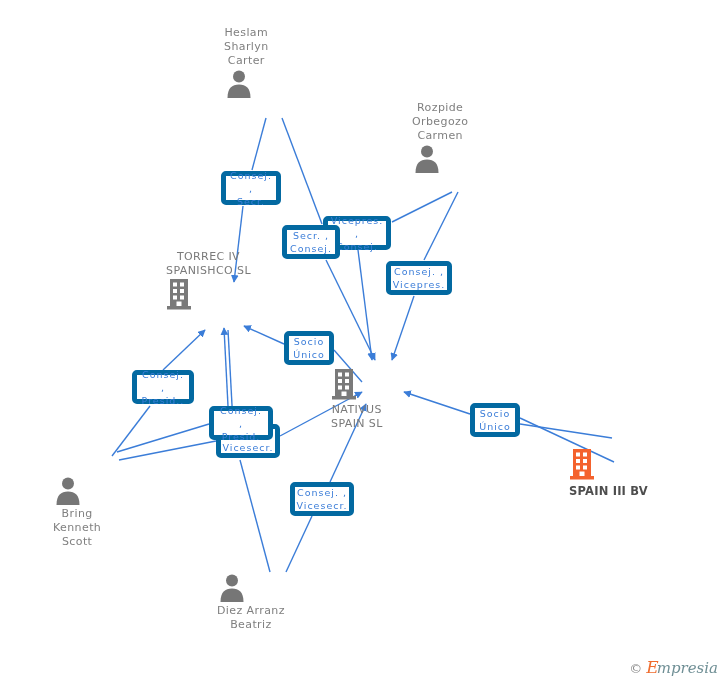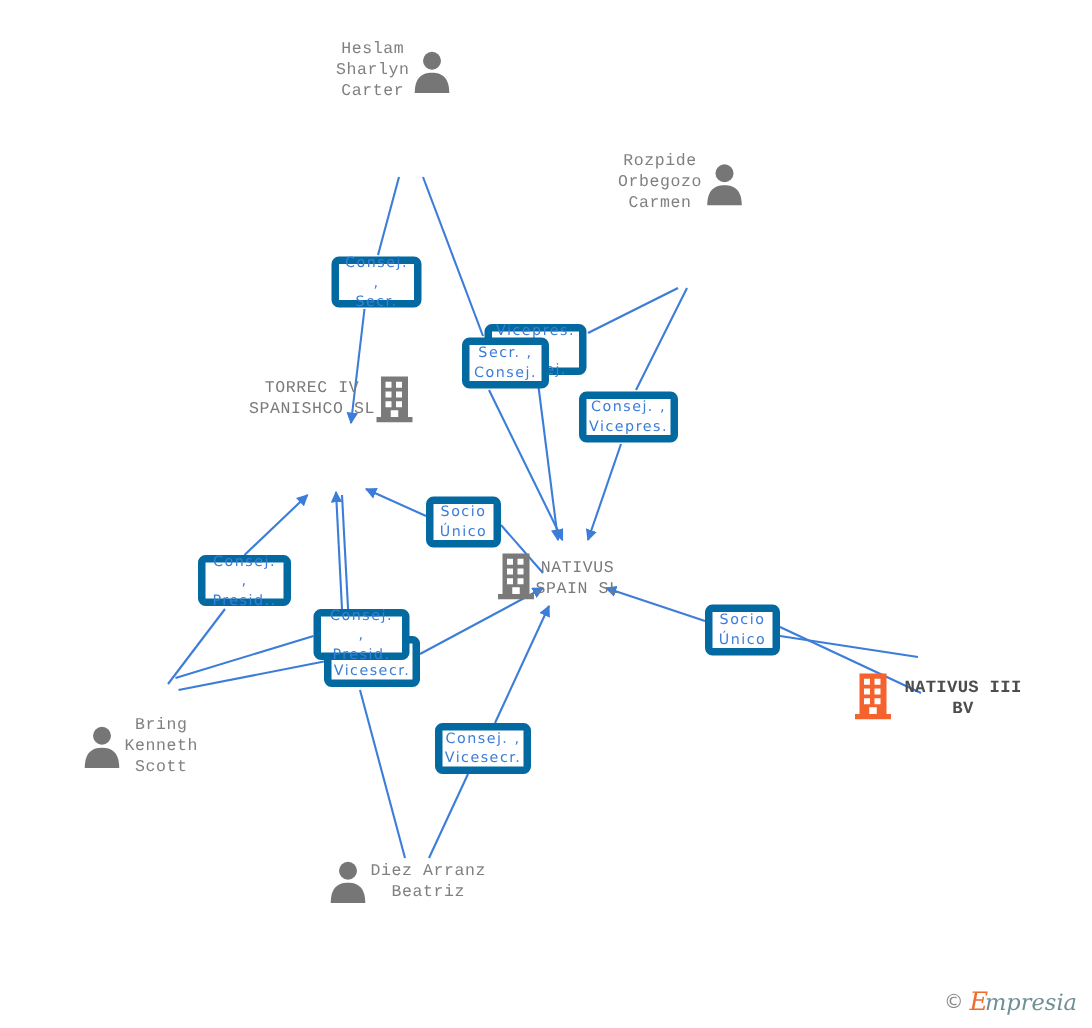--- a/index.html
+++ b/index.html
@@ -26,23 +26,23 @@
     position: absolute;
     left: 0;
     top: 0;
     width: 728px;
     height: 685px;
     pointer-events: none;
   }
   .node {
     position: absolute;
     display: flex;
-    align-items: center;
+    flex-direction: column;
+    align-items: flex-start;
     cursor: pointer;
-    font-family: Liberation Mono, monospace;
   }
   .node-label {
     font-size: 11px;
     line-height: 14px;
     color: #808080;
     text-align: center;
     white-space: pre-line;
     letter-spacing: 0.4px;
   }
   .node-label.company {
@@ -226,21 +226,21 @@
           <rect x="7" y="4.5" width="4" height="4"></rect>
           <rect x="14" y="4.5" width="4" height="4"></rect>
           <rect x="7" y="11" width="4" height="4"></rect>
           <rect x="14" y="11" width="4" height="4"></rect>
           <rect x="7" y="17.5" width="4" height="4"></rect>
           <rect x="14" y="17.5" width="4" height="4"></rect>
           <rect x="10.5" y="23.5" width="5" height="4.5"></rect>
         </g>
       </svg>
     </div>
-    <div class="node-label highlight" style="margin-top:4px;">NATIVUS III BV</div>
+    <div class="node-label highlight" style="margin-top:4px;">SPAIN III BV</div>
   </div>
 
   <div class="node" style="left:53px; top:475px; width:100px;">
     <div class="icon-person">
       <svg width="30" height="30" viewBox="0 0 30 30">
         <circle cx="15" cy="8.5" r="6" fill="#767676"></circle>
         <path d="M 3.5 30 C 3.5 20 8 16.5 15 16.5 C 22 16.5 26.5 20 26.5 30 Z" fill="#767676"></path>
       </svg>
     </div>
     <div class="node-label" style="margin-top:2px;">Bring
@@ -258,21 +258,21 @@
     <div class="node-label" style="margin-top:2px;">Diez Arranz
 Beatriz</div>
   </div>
 
   <div class="rel-box" style="left:221px; top:171px; width:60px; height:34px; z-index:5;">Consej. ,
 Secr.</div>
 
   <div class="rel-box" style="left:323px; top:216px; width:68px; height:34px; z-index:6;">Vicepres. ,
 Consej.</div>
 
-  <div class="rel-box" style="left:308px; top:225px; width:58px; height:34px; z-index:7;">Secr. ,
+  <div class="rel-box" style="left:282px; top:225px; width:58px; height:34px; z-index:7;">Secr. ,
 Consej.</div>
 
   <div class="rel-box" style="left:386px; top:261px; width:66px; height:34px; z-index:5;">Consej. ,
 Vicepres.</div>
 
   <div class="rel-box" style="left:284px; top:331px; width:50px; height:34px; z-index:5;">Socio
 Único</div>
 
   <div class="rel-box" style="left:132px; top:370px; width:62px; height:34px; z-index:5;">Consej. ,
 Presid..</div>

